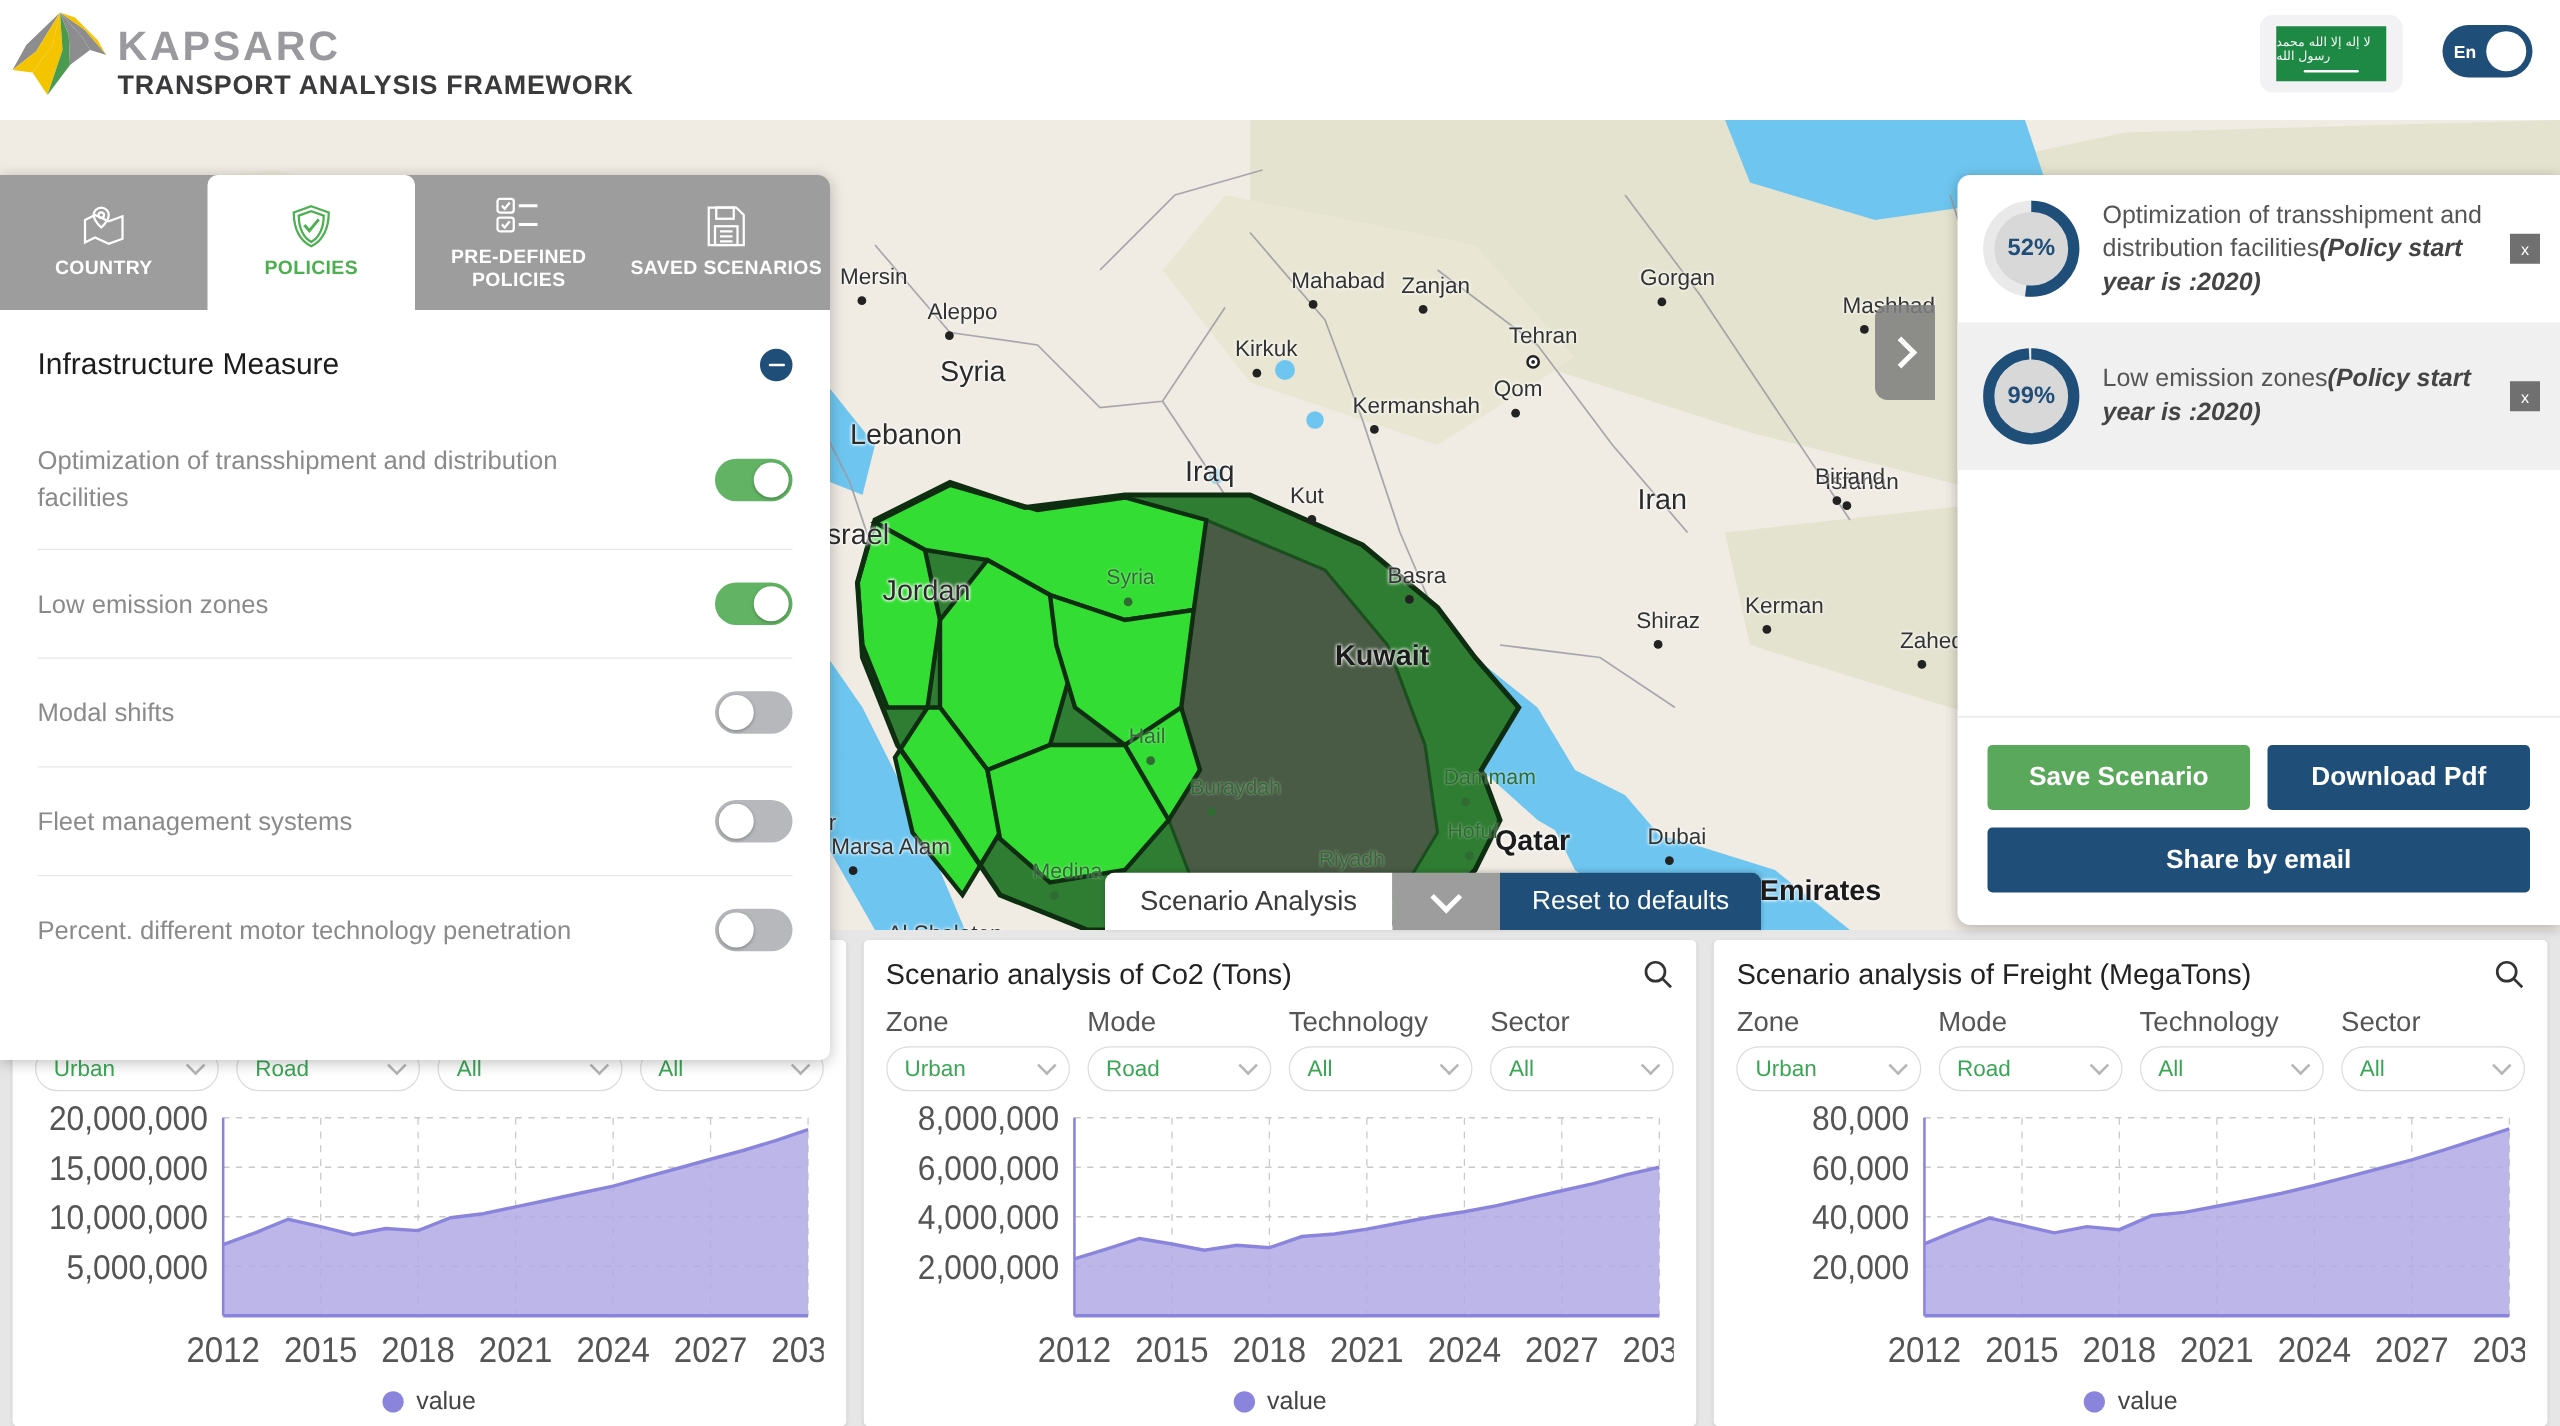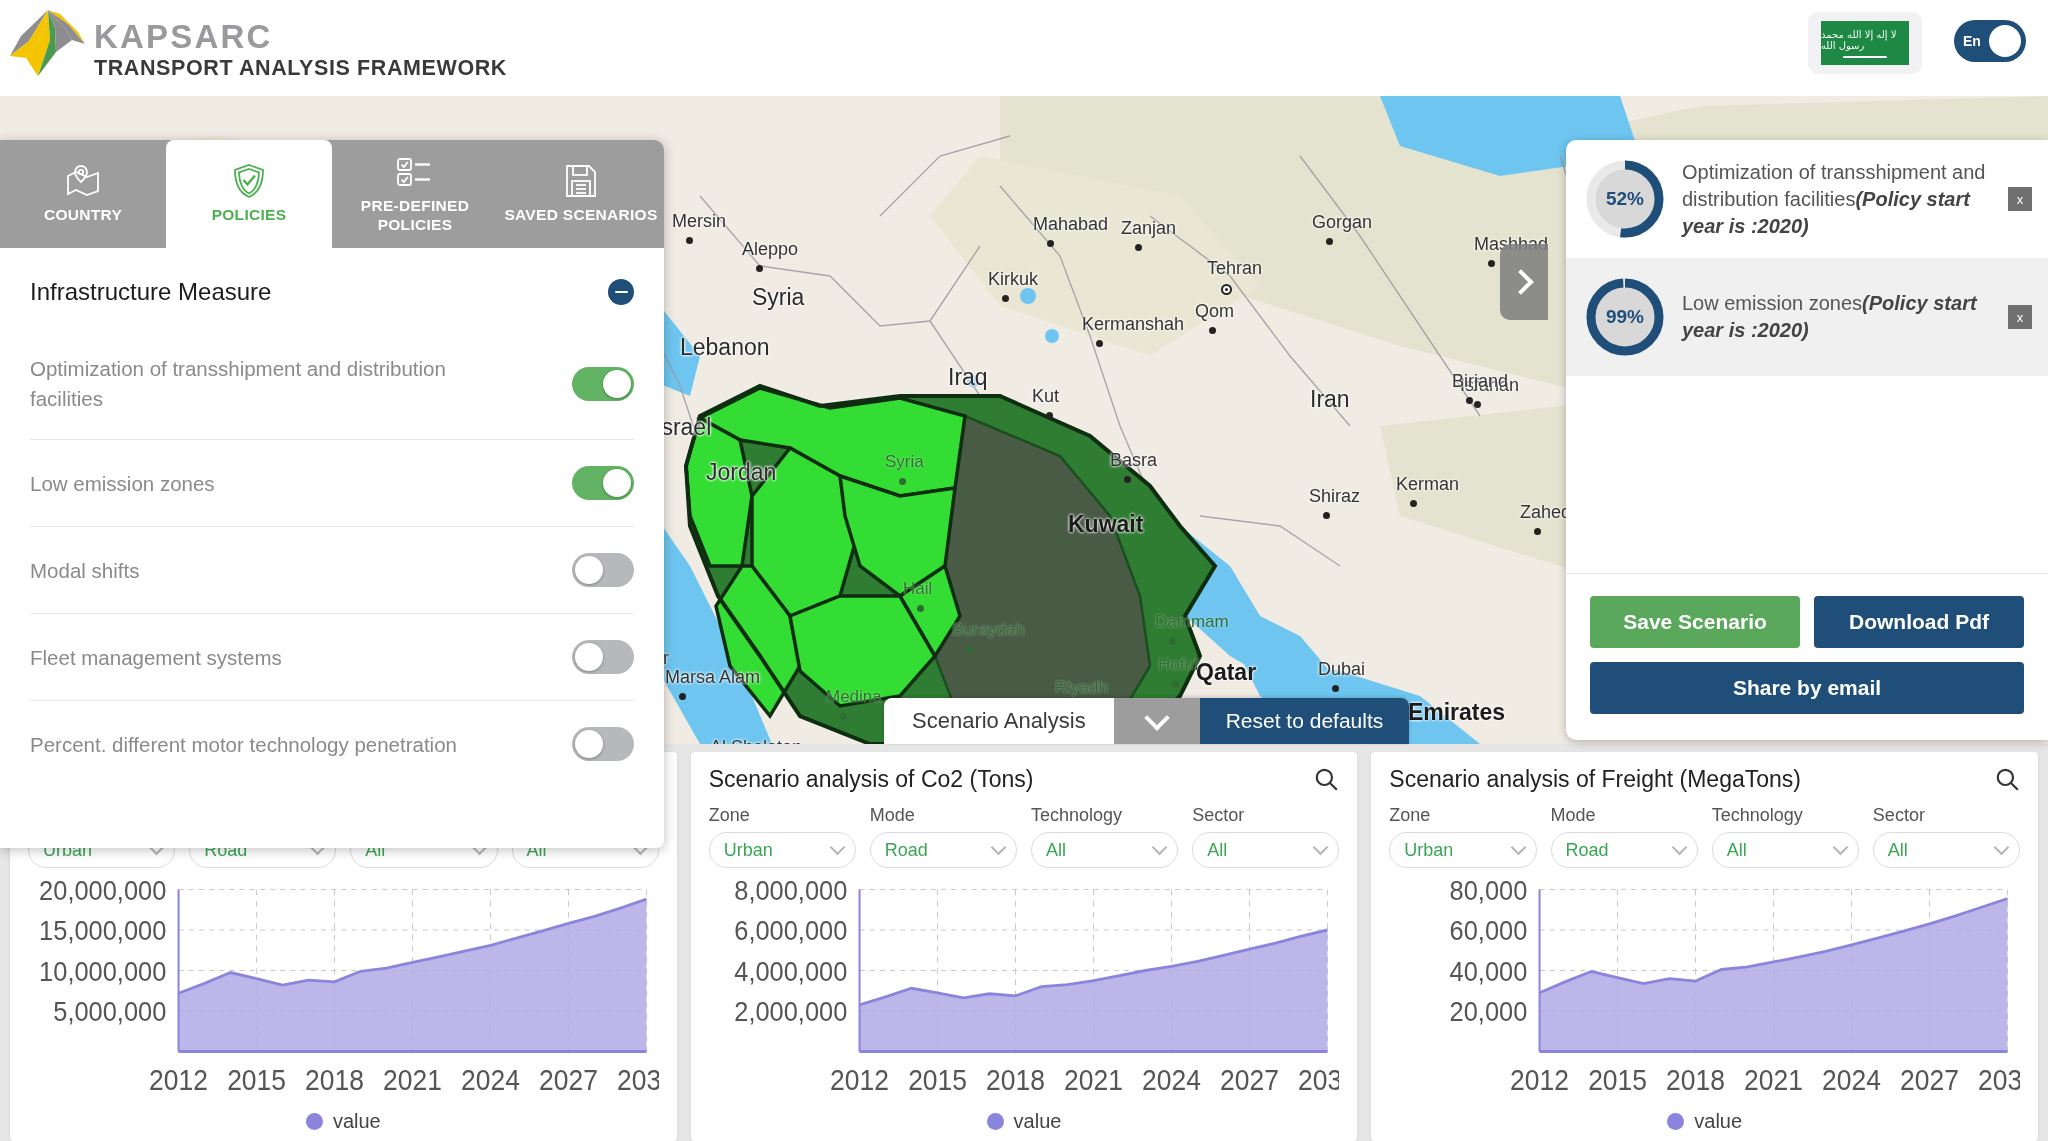--- a/index.html
+++ b/index.html
@@ -215,21 +215,21 @@
   }
   .chart-card {
     flex: 1; background: #fff; border-radius: 4px; padding: 14px 18px 0;
     display: flex; flex-direction: column; box-shadow: 0 1px 3px rgba(0,0,0,.1);
   }
   .chart-head { display: flex; align-items: flex-start; justify-content: space-between; }
   .chart-title { font-size: 23px; color: #222; }
   .search-ic { width: 26px; height: 26px; cursor: pointer; }
   .filters { display: flex; gap: 14px; margin-top: 12px; }
   .filter { flex: 1; }
-  .filter-label { font-size: 18px; color: #555; margin-bottom: 6px; }
+  .filter-label { font-size: 22px; color: #555; margin-bottom: 6px; }
   .filter-select {
     height: 36px; border: 1px solid #dcdcdc; border-radius: 18px;
     display: flex; align-items: center; justify-content: space-between;
     padding: 0 12px 0 14px; cursor: pointer; background: #fff;
   }
   .filter-value { font-size: 18px; color: #3aa655; }
   .dd-caret {
     width: 11px; height: 11px; border-bottom: 2px solid #b5b5b5;
     border-right: 2px solid #b5b5b5; transform: rotate(45deg); margin-top: -5px;
   }

